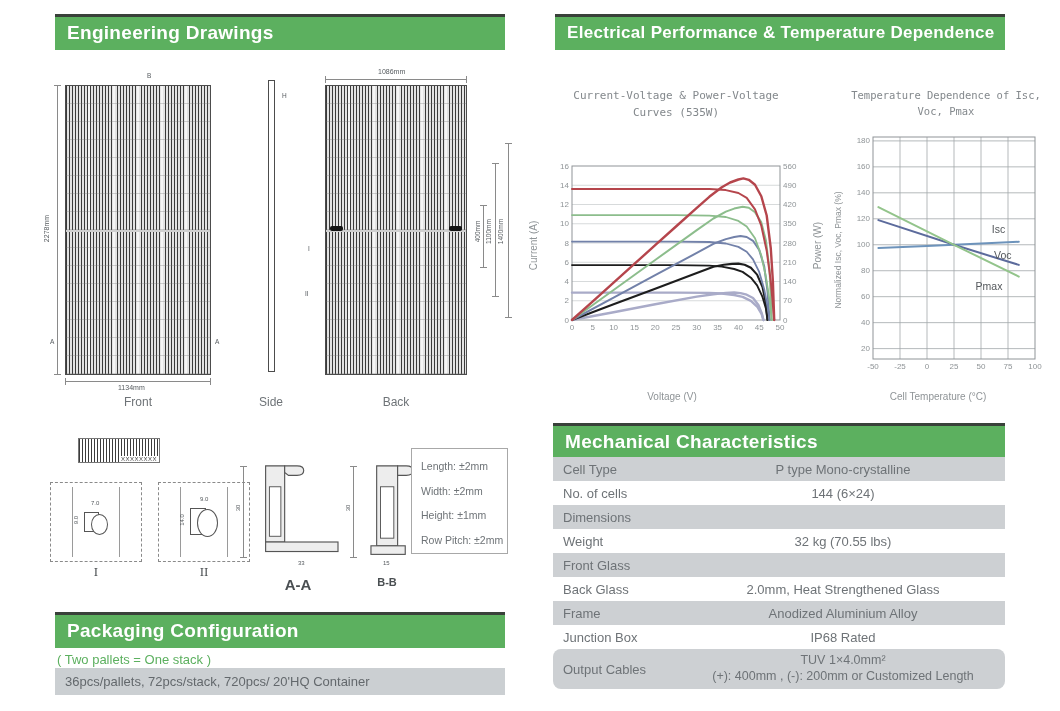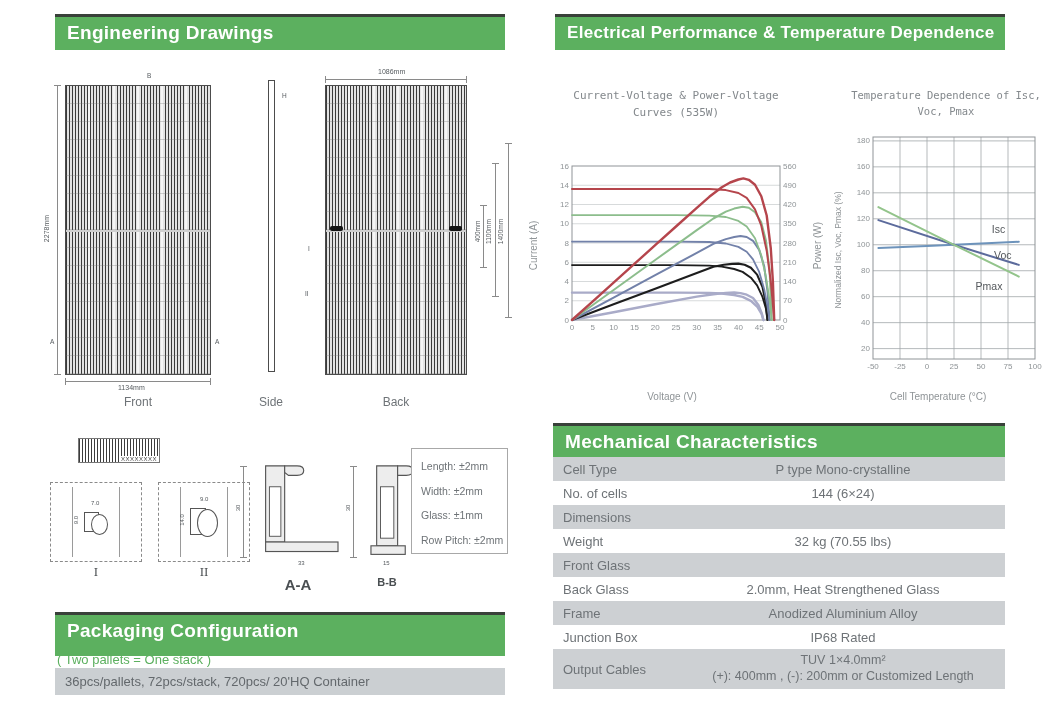--- a/index.html
+++ b/index.html
@@ -57,21 +57,21 @@
   svg.chart{position:absolute;}
   svg.chart text{font-family:"Liberation Sans",sans-serif;font-size:8px;fill:#8f9497;}
   svg.chart text.slabel{font-size:10.5px;fill:#54585c;}
 
   
   .mtable{position:absolute;left:553px;top:457px;width:452px;}
   .mrow{display:flex;align-items:center;height:24px;font-size:13px;color:#6e7377;}
   .mrow.gray{background:#cdd0d3;}
   .mrow .lbl{width:118px;padding-left:10px;flex:none;}
   .mrow .val{flex:1;text-align:center;}
-  .mrow.tall{height:40px;}
+  .mrow.tall{height:40px;border-radius:8px;}
   .mrow.tall .val div{line-height:1.25;font-size:12.5px;}
 
   .profsvg{position:absolute;}
 </style>
 </head>
 <body>
 
 <div id="page">
 
   <div class="banner" style="left:55px;top:14px;width:450px;height:36px;">Engineering Drawings</div>
@@ -151,25 +151,25 @@
     <rect x="22" y="26" width="14" height="54" fill="#fff" stroke="#555" stroke-width="1"></rect>
   </svg>
   <div class="dimv" style="left:353px;top:466px;height:92px;"></div>
   <div class="dimtext vtext" style="left:333px;top:505px;width:30px;font-size:6px;">30</div>
   <div class="dimtext" style="left:383px;top:560px;font-size:6px;">15</div>
   <div class="viewlabel" style="left:352px;top:576px;width:70px;font-size:11px;font-weight:bold;color:#4a4f52;">B-B</div>
 
   <div class="tolbox">
     <div>Length: ±2mm</div>
     <div>Width: ±2mm</div>
-    <div>Glass: ±1mm</div>
+    <div>Height: ±1mm</div>
     <div>Row Pitch: ±2mm</div>
   </div>
 
-  <div class="banner" style="left:55px;top:612px;width:450px;height:44px;">Packaging Configuration</div>
+  <div class="banner" style="left:55px;top:612px;width:450px;height:36px;">Packaging Configuration</div>
   <div class="greennote" style="left:57px;top:652px;">( Two pallets = One stack )</div>
   <div class="graybar" style="left:55px;top:668px;width:450px;height:27px;">36pcs/pallets, 72pcs/stack, 720pcs/ 20'HQ Container</div>
 
   <div class="banner" style="left:555px;top:14px;width:450px;height:36px;font-size:17px;">Electrical Performance &amp; Temperature Dependence</div>
 
   <div class="charttitle" style="left:556px;top:88px;width:240px;">Current-Voltage &amp; Power-Voltage Curves (535W)</div>
   <svg id="svg-iv" class="chart" style="left:546px;top:158px;" width="262" height="178">
       <line x1="26" x2="234" y1="142.75" y2="142.75" stroke="#cdd0d2" stroke-width="0.8"></line>
       <line x1="26" x2="234" y1="123.5" y2="123.5" stroke="#cdd0d2" stroke-width="0.8"></line>
       <line x1="26" x2="234" y1="104.25" y2="104.25" stroke="#cdd0d2" stroke-width="0.8"></line>

